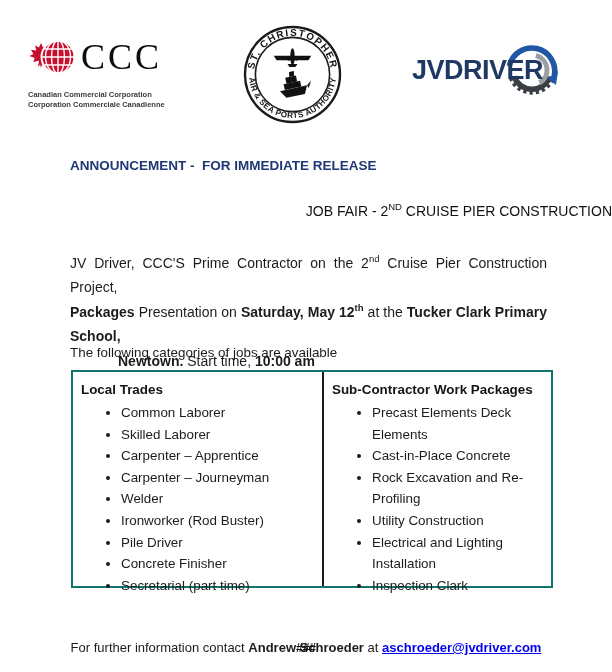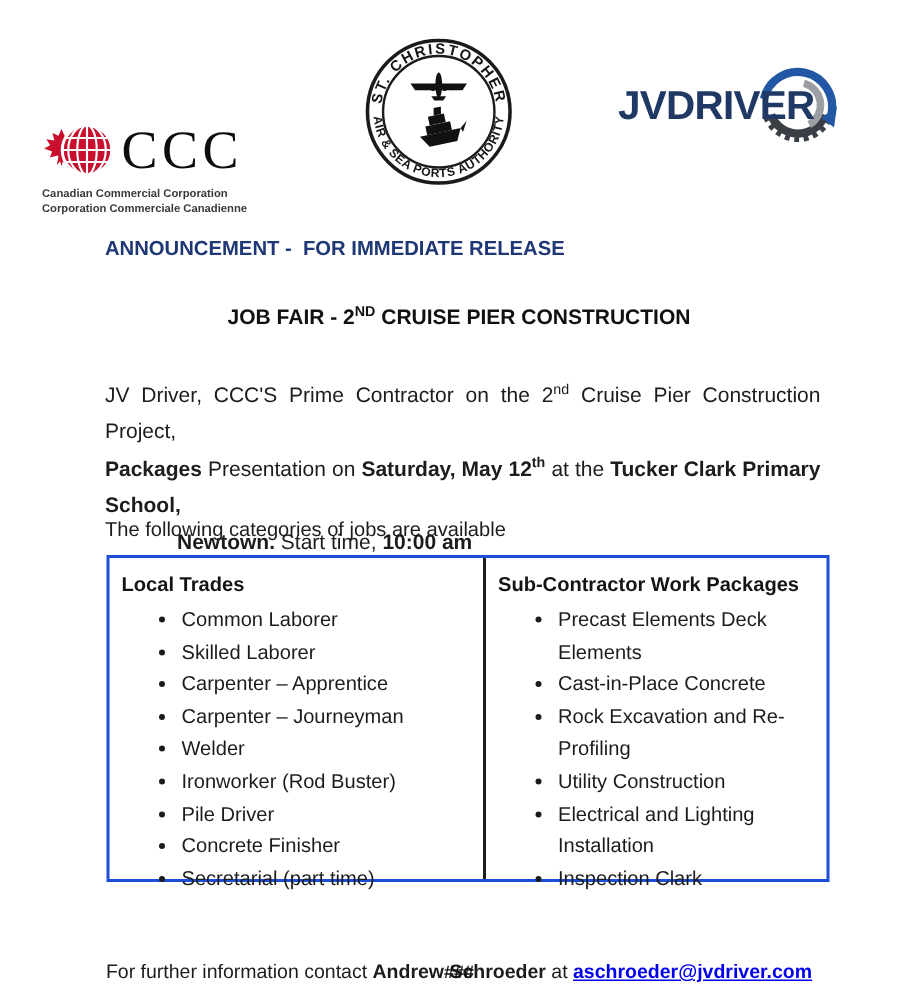--- a/index.html
+++ b/index.html
@@ -3,53 +3,53 @@
 <meta charset="utf-8">
 <style>
   html,body { margin:0; padding:0; background:#ffffff; }
   .page {
     position:relative; width:612px; height:672px; background:#ffffff;
     font-family:"Liberation Sans", sans-serif; color:#1f1f1f; overflow:hidden;
   }
 
   
   .ccc-logo { position:absolute; left:28px; top:36px; width:160px; }
-  .ccc-row { display:flex; align-items:center; gap:5px;margin-top:43px; }
+  .ccc-row { display:flex; align-items:center; gap:5px; }
   .ccc-acronym { font-family:"Liberation Serif", serif; font-size:36px; letter-spacing:3px; color:#0d0d0d; line-height:1; }
-  .ccc-sub { margin-top:3px; font-size:7.5px; font-weight:bold; color:#3a3a3a; line-height:1.3; }
+  .ccc-sub { margin-top:12px; font-size:7.5px; font-weight:bold; color:#3a3a3a; line-height:1.3; }
 
   .seal { position:absolute; left:243px; top:25px; }
   .seal text { font-family:"Liberation Sans", sans-serif; font-weight:bold; fill:#141414; }
 
   .jvd { position:absolute; left:412px; top:40px; }
   .jvd text { font-family:"Liberation Sans", sans-serif; font-weight:bold; letter-spacing:-0.5px; }
 
   
   .announcement {
     position:absolute; left:70px; top:146px;
     font-size:13.5px; font-weight:bold; color:#1F3875; white-space:pre;margin-top:12px;
   }
   .doc-title {
-    position:absolute; left:0; width:612px; top:203px; text-align:center;
-    font-size:14px; font-weight:bold; color:#111;
+    position:absolute; left:0; width:612px; top:203px; text-align:right;
+    font-size:14px; font-weight:normal; color:#111;
   }
   sup.sp { font-size:68%; vertical-align:super; line-height:0; }
 
   
   .intro { position:absolute; left:70px; top:251px; width:477px; font-size:14px; color:#1c1c1c; }
   .intro .jline { line-height:24.4px; text-align:justify; text-align-last:justify; }
   .intro .lastline { line-height:24.4px; text-align:left;margin-left:48px; }
   .b { font-weight:bold; }
 
   .avail { position:absolute; left:70px; top:345px; font-size:13.4px; color:#1c1c1c; }
 
   
   .jobs-table {
     position:absolute; left:71px; top:370px; width:482px; height:218px;
-    border:2px solid #1d4ed8; display:flex; box-sizing:border-box;
+    border:2px solid #0f766e; display:flex; box-sizing:border-box;
   }
   .cell { box-sizing:border-box; padding:8px 8px 6px 8px; font-size:13.4px; }
   .cell-left { width:251px; border-right:2px solid #1c1c1c; }
   .cell-right { flex:1; }
   .cell-h { font-weight:bold; line-height:20px; color:#141414; }
   .cell ul { margin:2px 0 0 0; padding-left:40px; }
   .cell li { line-height:21.6px; color:#1c1c1c; }
 
   
   .contact { position:absolute; left:0; width:612px; top:640px; text-align:center; font-size:13px; color:#1c1c1c; }

